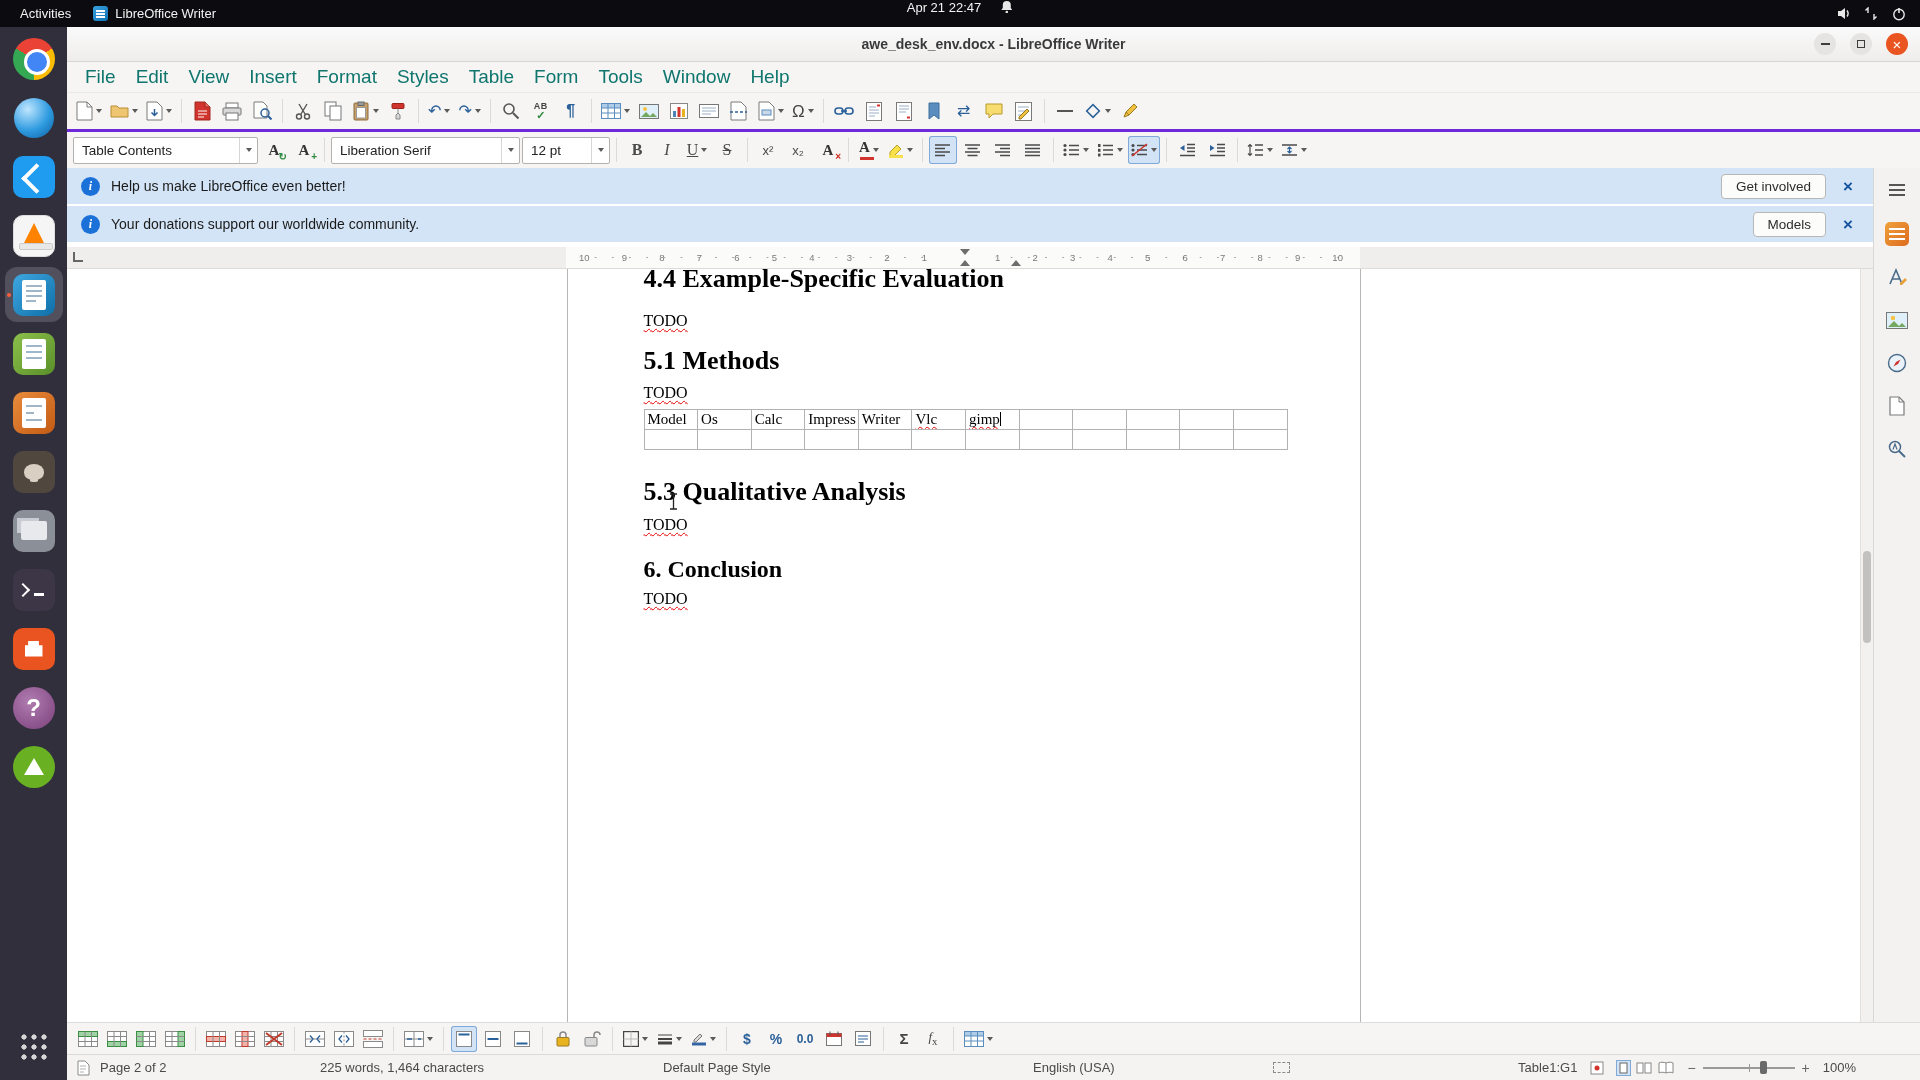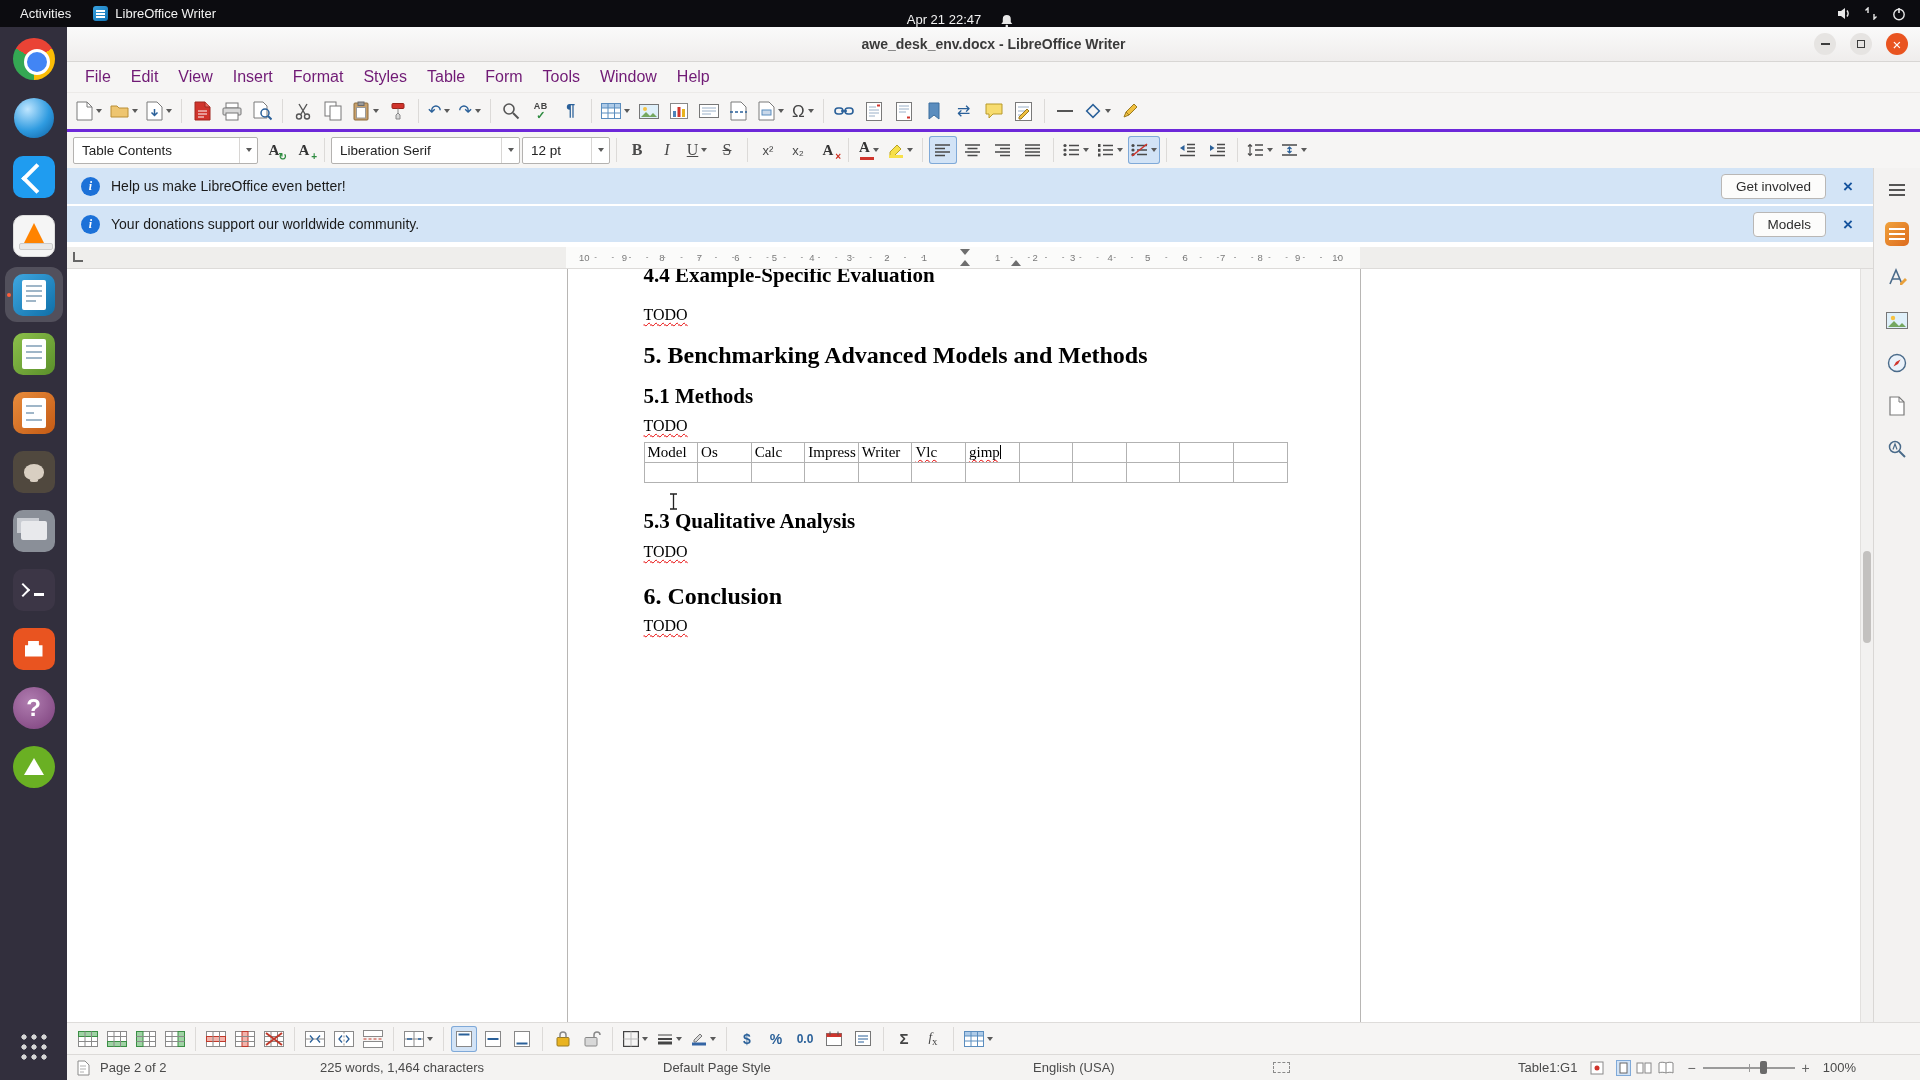--- a/index.html
+++ b/index.html
@@ -7,21 +7,21 @@
 body{font-family:"Liberation Sans",sans-serif}
 .screen{position:relative;width:1920px;height:1080px;overflow:hidden;background:#fff}
 
 
 .topbar{position:absolute;top:0;left:0;right:0;height:27px;background:#0c0c10;color:#f2f2f2;display:flex;align-items:center;font-size:13px;z-index:60}
 .tb-left{display:flex;align-items:center;gap:16px;padding-left:14px}
 .tb-activities{padding:2px 6px;border-radius:4px}
 .tb-app{display:flex;align-items:center;gap:7px}
 .tb-appicon{width:15px;height:15px;border-radius:3px;background:linear-gradient(135deg,#39a2e0,#1173b3);position:relative}
 .tb-appicon::after{content:"";position:absolute;left:3px;top:4px;right:3px;height:1.5px;background:#fff;box-shadow:0 3px 0 #fff,0 6px 0 #fff}
-.tb-center{position:absolute;left:50%;transform:translateX(-50%);display:flex;gap:20px;align-items:flex-end;height:100%}
+.tb-center{position:absolute;left:50%;transform:translateX(-50%);display:flex;gap:20px;align-items:flex-start;height:100%}
 .tb-right{margin-left:auto;display:flex;gap:13px;padding-right:14px;align-items:center}
 
 
 .dock{position:absolute;left:0;top:27px;bottom:0;width:67px;background:#322f3d;display:flex;flex-direction:column;align-items:center;padding-top:4px;gap:4px;z-index:50}
 .ditem{width:58px;height:55px;border-radius:12px;display:flex;align-items:center;justify-content:center;position:relative;flex:0 0 auto}
 .ditem.active{background:rgba(255,255,255,.16)}
 .ditem.active::before{content:"";position:absolute;left:2px;top:50%;transform:translateY(-50%);width:4px;height:4px;border-radius:50%;background:#ff5e3a}
 .dsq{width:42px;height:42px;border-radius:10px;position:relative;overflow:hidden}
 .ic-chrome{width:42px;height:42px;border-radius:50%;background:conic-gradient(from -60deg,#ea4335 0 120deg,#fbbc05 120deg 240deg,#34a853 240deg 360deg);position:relative}
 .ic-chrome::after{content:"";position:absolute;left:11px;top:11px;width:20px;height:20px;border-radius:50%;background:#4285f4;border:3px solid #fff}
@@ -55,21 +55,21 @@
 .window{position:absolute;left:67px;top:27px;right:0;bottom:0;display:flex;flex-direction:column;background:#fff;z-index:10}
 .titlebar{height:35px;background:linear-gradient(#fafafa,#efedec);border-bottom:1px solid #d8d6d4;display:flex;align-items:center;justify-content:center;position:relative;flex:0 0 auto}
 .title{font-size:14px;font-weight:700;color:#3a3a3a}
 .winbtns{position:absolute;right:12px;top:0;bottom:0;display:flex;align-items:center;gap:14px}
 .wbtn{width:22px;height:22px;border-radius:50%;display:flex;align-items:center;justify-content:center;background:#e6e4e2;color:#3c3c3c;font-size:13px;line-height:1}
 .wbtn .minbar{width:9px;height:1.6px;background:#3c3c3c}
 .wbtn .maxsq{width:8px;height:8px;border:1.5px solid #3c3c3c}
 .wbtn.close{background:#e95420;color:#fff;font-size:15px}
 
 .menubar{height:30px;background:#f6f5f4;display:flex;align-items:center;padding-left:8px;flex:0 0 auto}
-.menu-item{padding:4px 10px;font-size:16px;color:#701a75;border-radius:3px}
+.menu-item{padding:4px 10px;font-size:19px;color:#0f766e;border-radius:3px}
 
 .toolbar{background:#f6f5f4;display:flex;align-items:center;padding:0 6px;gap:2px;flex:0 0 auto}
 .toolbar.tb1{height:37px;border-top:1px solid #eceae8}
 .toolbar.tb2{height:39px;border-top:3px solid #6d28d9}
 .tbtn{height:28px;min-width:28px;padding:0 3px;display:flex;align-items:center;justify-content:center;gap:2px;border-radius:3px;position:relative;color:#4a4a4a}
 .tbtn.pressed{background:#d2e3f6;box-shadow:inset 0 0 0 1px #7fa9d8}
 .dd{width:0;height:0;border-left:3.5px solid transparent;border-right:3.5px solid transparent;border-top:4px solid #5a5a5a;margin-left:1px}
 .sepv{width:1px;height:24px;background:#dcdad8;margin:0 4px;flex:0 0 auto}
 .glyph{font-size:16px;line-height:1}
 .g-blue{color:#2a6099}.g-bold{font-weight:700}
@@ -104,21 +104,21 @@
 .rcorner{position:absolute;left:6px;top:5px;width:10px;height:10px;border-left:2px solid #666;border-bottom:2px solid #666}
 .rmark{position:absolute;width:0;height:0;border-left:5px solid transparent;border-right:5px solid transparent}
 .rmark.down{border-top:6px solid #6e6e6e;top:2px}
 .rmark.up{border-bottom:6px solid #6e6e6e;bottom:2px}
 
 
 .docarea{flex:1;display:flex;min-height:0;position:relative;background:#fff}
 .canvas{flex:1;position:relative;overflow:hidden}
 .page{position:absolute;left:50%;transform:translateX(-50%);top:0;bottom:0;width:794px;background:#fff;border-left:1px solid #b8b6b4;border-right:1px solid #b8b6b4;padding:0 76px;font-family:"Liberation Serif",serif;color:#000}
 .page h1{font-size:24px;font-weight:700;line-height:1.22}
-.page h2{font-size:21px;font-weight:700;line-height:1.22}
+.page h2{font-size:26px;font-weight:700;line-height:1.22}
 .page p{font-size:16px;line-height:1.25}
 .mt-h44{margin-top:-6px}.mt-todo1{margin-top:16px}.mt-h5{margin-top:16px}.mt-h51{margin-top:14px}
 .mt-todo2{margin-top:7px}.mt-h52{margin-top:18px}.mt-h53{margin-top:26px}.mt-todo3{margin-top:7px}
 .mt-h6{margin-top:20px}.mt-todo4{margin-top:5px}
 .sq{text-decoration:underline;text-decoration-style:wavy;text-decoration-color:#e60000;text-decoration-thickness:1px;text-underline-offset:2px;text-decoration-skip-ink:none}
 .doctable{border-collapse:collapse;table-layout:fixed;width:644px;margin-top:6px}
 .doctable td{border:1px solid #b2b2b2;height:20px;font-size:15px;padding:0 1px 0 3px;vertical-align:top;line-height:19px;overflow:hidden;white-space:nowrap}
 .caret{display:inline-block;width:1.3px;height:14px;background:#000;vertical-align:-2px;animation:blink 1.1s steps(1) infinite}
 @keyframes blink{50%{opacity:0}}
 .ibeam{position:absolute;left:602px;top:224px;width:9px;height:17px;pointer-events:none}
@@ -672,21 +672,20 @@
           <span class="rmark down" style="left:893px"></span>
           <span class="rmark up" style="left:893px"></span>
           <span class="rmark up" style="left:944px"></span>
         </div>
 
         <div class="docarea">
           <div class="canvas">
             <div class="page">
               <h2 class="mt-h44"><span>4.4 Example-Specific Evaluation</span></h2>
               <p class="mt-todo1"><span class="sq">TODO</span></p>
-              <h1 class="mt-h5"><span>5. Benchmarking Advanced Models and Methods</span></h1>
               <h2 class="mt-h51"><span>5.1 Methods</span></h2>
               <p class="mt-todo2"><span class="sq">TODO</span></p>
               <table class="doctable">
                 <tbody>
                     <tr>
                   <td><span>Model</span></td>
                   <td><span>Os</span></td>
                   <td><span>Calc</span></td>
                   <td><span>Impress</span></td>
                   <td><span>Writer</span></td>

